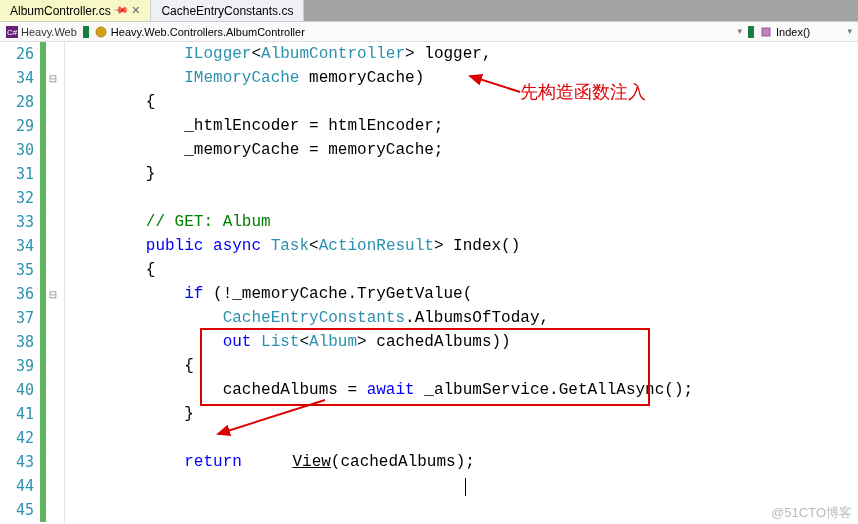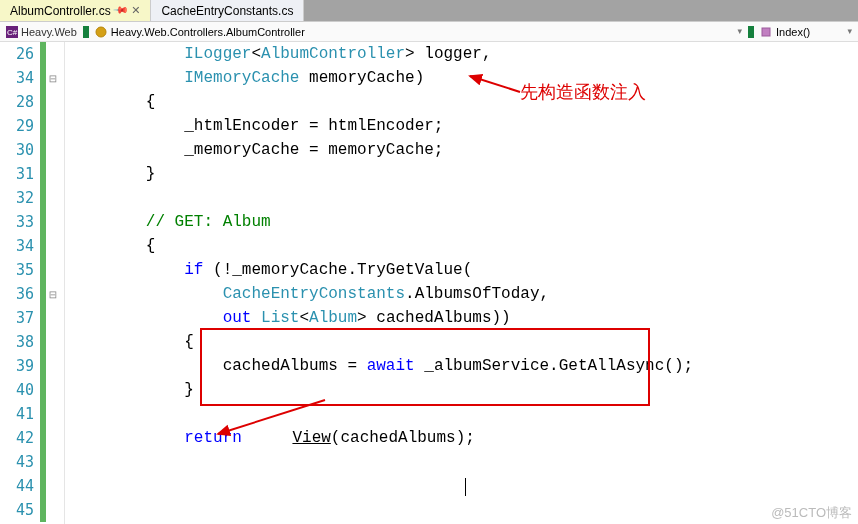--- a/index.html
+++ b/index.html
@@ -184,20 +184,21 @@
   <div class="code" id="code">
 
   <div class="code-line"><span class="p">            </span><span class="t">ILogger</span><span class="p">&lt;</span><span class="t">AlbumController</span><span class="p">&gt; logger,</span></div>
       <div class="code-line"><span class="p">            </span><span class="t">IMemoryCache</span><span class="p"> memoryCache)</span></div>
       <div class="code-line"><span class="p">        {</span></div>
       <div class="code-line"><span class="p">            _htmlEncoder = htmlEncoder;</span></div>
       <div class="code-line"><span class="p">            _memoryCache = memoryCache;</span></div>
       <div class="code-line"><span class="p">        }</span></div>
       <div class="code-line"><span class="p"></span></div>
       <div class="code-line"><span class="p">        </span><span class="c">// GET: Album</span></div>
+      <div class="code-line"><span class="p">        </span><span class="k">public</span><span class="p"> </span><span class="k">async</span><span class="p"> </span><span class="t">Task</span><span class="p">&lt;</span><span class="t">ActionResult</span><span class="p">&gt; Index()</span></div>
       <div class="code-line"><span class="p">        {</span></div>
       <div class="code-line"><span class="p">            </span><span class="k">if</span><span class="p"> (!_memoryCache.TryGetValue(</span></div>
       <div class="code-line"><span class="p">                </span><span class="t">CacheEntryConstants</span><span class="p">.AlbumsOfToday,</span></div>
       <div class="code-line"><span class="p">                </span><span class="k">out</span><span class="p"> </span><span class="t">List</span><span class="p">&lt;</span><span class="t">Album</span><span class="p">&gt; cachedAlbums))</span></div>
       <div class="code-line"><span class="p">            {</span></div>
       <div class="code-line"><span class="p">                cachedAlbums = </span><span class="k">await</span><span class="p"> _albumService.GetAllAsync();</span></div>
       <div class="code-line"><span class="p">            }</span></div>
       <div class="code-line"><span class="p"></span></div>
       <div class="code-line"><span class="p">            </span><span class="k">return</span><span class="p"> </span><span class="underline">View</span><span class="p">(cachedAlbums);</span></div>
       <div class="red-box" style="top: 286px; left: 135px; width: 450px; height: 78px;"></div>

